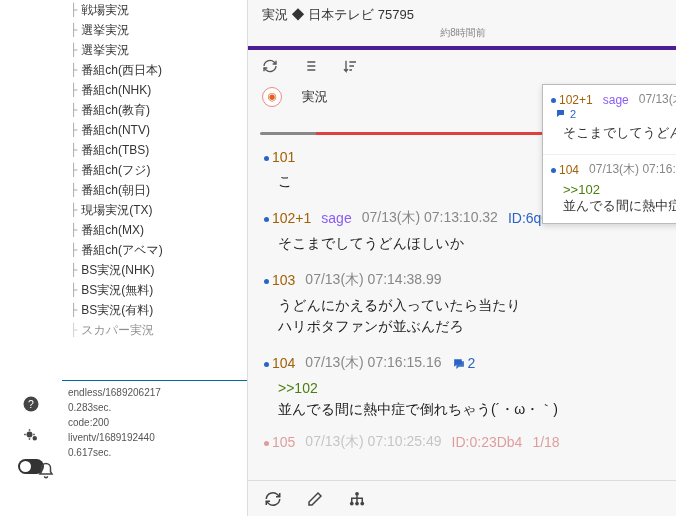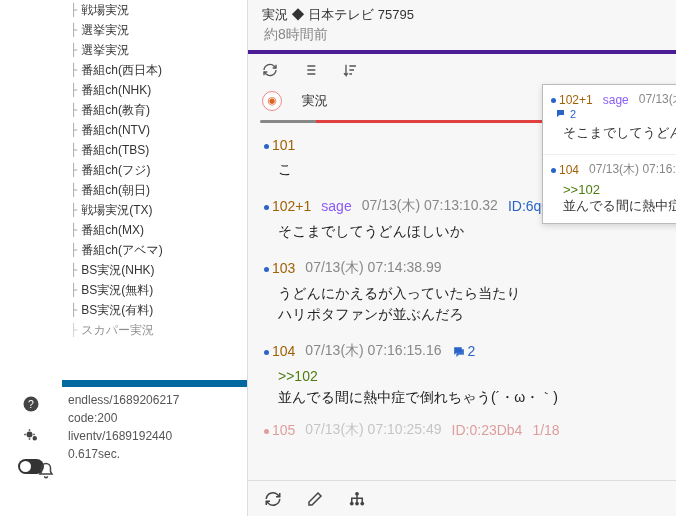--- a/index.html
+++ b/index.html
@@ -12,30 +12,30 @@
   .ic { width: 18px; height: 18px; display: inline-flex; align-items: center; justify-content: center; color: #444; }
   .ic svg { width: 18px; height: 18px; }
   .toggle { width: 26px; height: 15px; border-radius: 8px; background: #333; position: relative; }
   .toggle::after { content: ""; position: absolute; left: 2px; top: 2px; width: 11px; height: 11px; background: #fff; border-radius: 50%; }
 
   
   .sidebar { width: 186px; background: #fff; position: relative; border-right: 1px solid #ddd; }
   .tree { overflow: hidden; height: 380px; }
   .board-item { display: flex; align-items: center; height: 20px; font-size: 12px; color: #333; padding-left: 8px; cursor: pointer; }
   .board-item .line { color: #aaa; margin-right: 4px; font-family: monospace; }
-  .status-box { border-top: 7px solid #0369a1; padding: 4px 6px; font-size: 12px; color: #555; line-height: 1.5; height: 96px; overflow: hidden; }
+  .status-box { border-top: 1px solid #0369a1; padding: 4px 6px; font-size: 10px; color: #555; line-height: 1.5; height: 96px; overflow: hidden; }
 
   
   .main { flex: 1; position: relative; background: #f7f7f7; display: flex; flex-direction: column; }
   .thread-head { padding: 6px 14px 2px; border-bottom: 4px solid #4c1d95; }
   .thread-title { font-size: 13px; color: #333; }
-  .thread-time { font-size: 14px; color: #888; margin: 2px 0 4px 2px; }
+  .thread-time { font-size: 10px; color: #888; margin: 2px 0 4px 2px; text-align: center; }
   .toolbar { display: flex; align-items: center; gap: 24px; padding: 8px 14px 10px; }
   .toolbar .ic { color: #555; width: 16px; height: 16px; }
-  .tab-row { padding: 0 14px; position: relative; margin-bottom: 4px; }
+  .tab-row { padding: 0 14px; position: relative; margin-bottom: 20px; }
   .tab-orange { display: inline-flex; align-items: center; justify-content: center; width: 20px; height: 20px; border-radius: 50%; background: #fff; border: 1px solid #e88; color: #e06020; font-size: 11px; position: relative; top: -1px; }
   .tab-label { display: inline-block; padding: 4px 10px 6px; font-size: 13px; color: #333; margin-left: 6px;}
   .accent-line { height: 3px; background: linear-gradient(to right, #888 0, #888 56px, #e04040 56px, #e04040 100%); border-radius: 2px; margin: 0 12px 8px;}
 
   .posts { flex: 1; overflow: hidden; padding: 0 2px 0 10px; position: relative; }
   .post { padding: 6px 6px 10px; }
   .post + .post { border-top: 1px dotted transparent; }
   .post-header { font-size: 14px; display: flex; gap: 10px; align-items: center; flex-wrap: wrap; }
   .pn { color: #a16207; }
   .pn.bad { color: #c03030; }
@@ -129,21 +129,21 @@
       <div class="board-item">
           <span class="line">├</span>
           <span>番組ch(フジ)</span>
         </div>
       <div class="board-item">
           <span class="line">├</span>
           <span>番組ch(朝日)</span>
         </div>
       <div class="board-item">
           <span class="line">├</span>
-          <span>戦場実況(TX)</span>
+          <span>現場実況(TX)</span>
         </div>
       <div class="board-item">
           <span class="line">├</span>
           <span>番組ch(MX)</span>
         </div>
       <div class="board-item">
           <span class="line">├</span>
           <span>番組ch(アベマ)</span>
         </div>
       <div class="board-item">
@@ -158,20 +158,21 @@
           <span class="line">├</span>
           <span>BS実況(有料)</span>
         </div>
       <div class="board-item" style="opacity:.55">
           <span class="line">├</span>
           <span>スカパー実況</span>
         </div>
     </div>
     <div class="status-box">
       <div>endless/1689206217</div>
+      <div>0.283sec.</div>
       <div>code:200</div>
       <div>liventv/1689192440</div>
       <div>0.617sec.</div>
     </div>
   </div>
 
   <div class="main">
 
     <div class="thread-head">
       <div class="thread-title">実況 ◆ 日本テレビ 75795</div>

